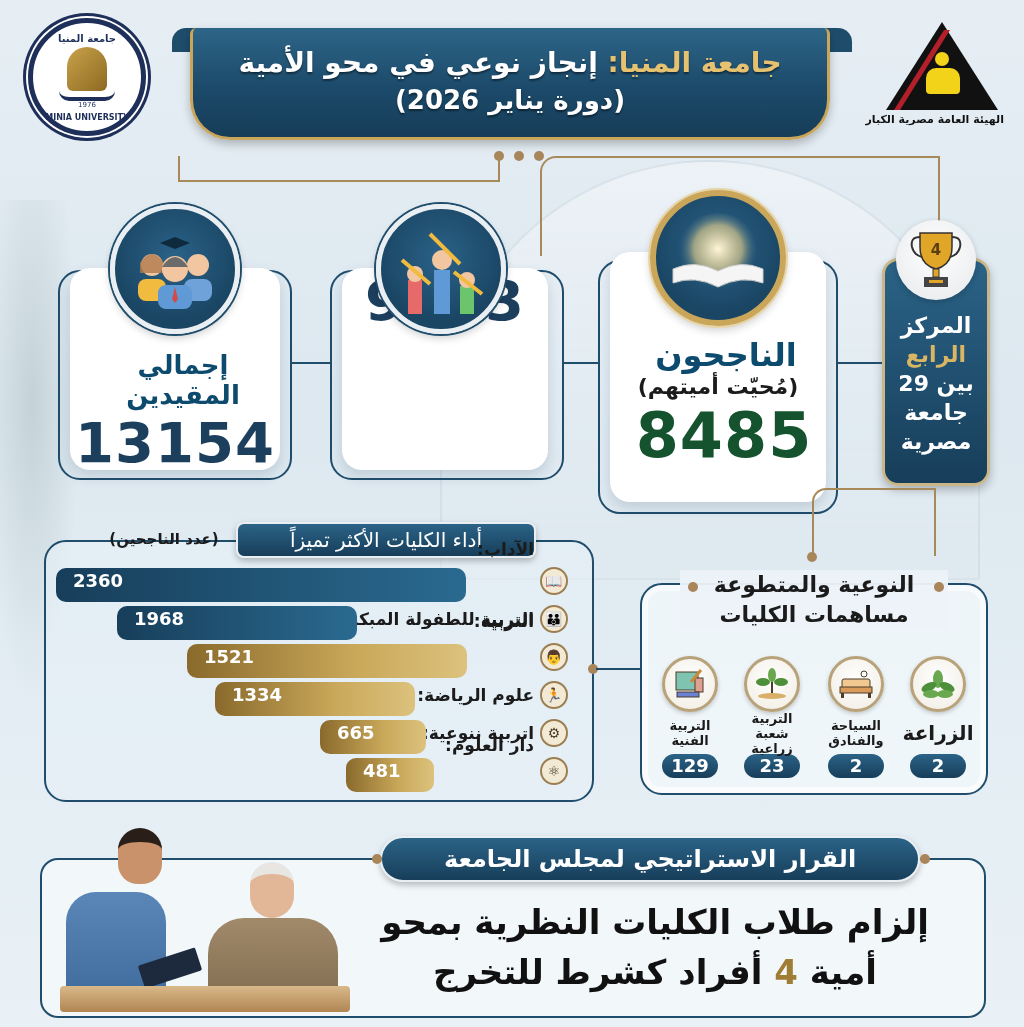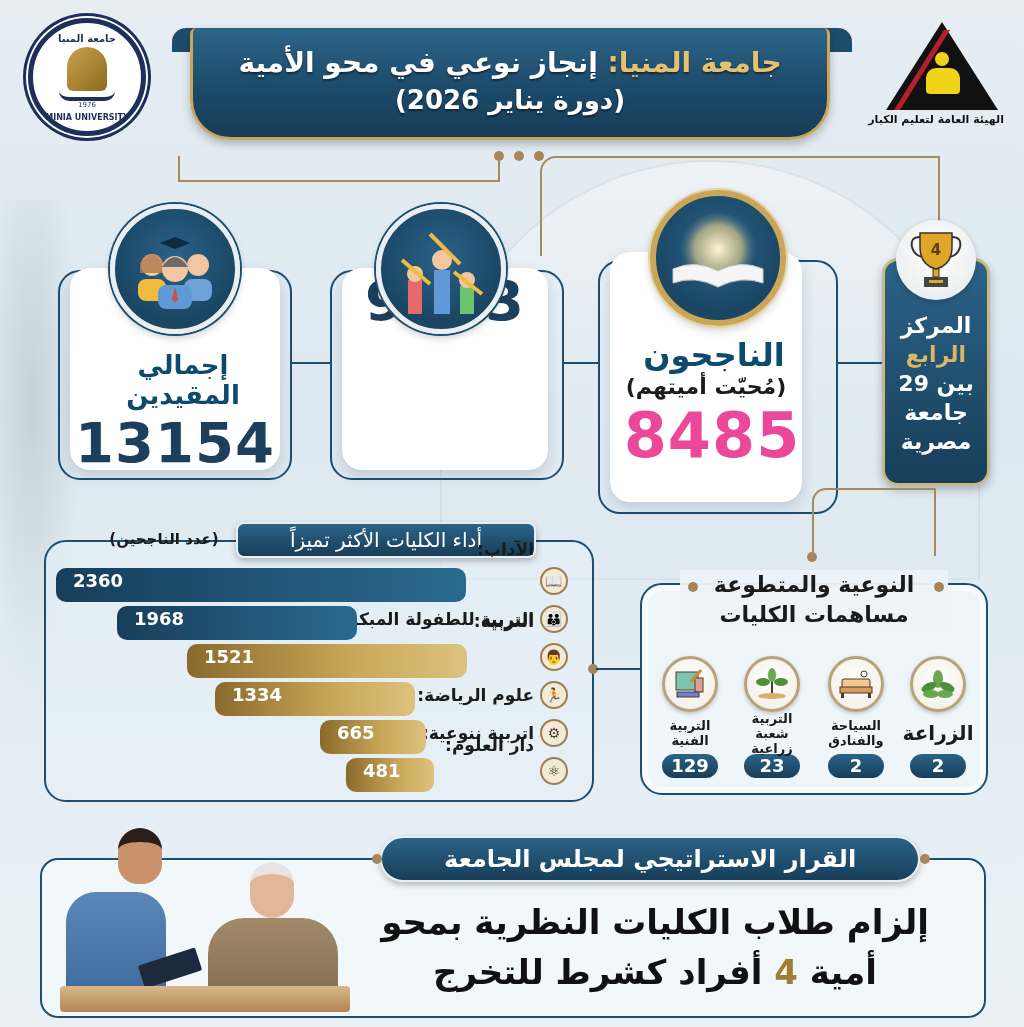--- a/index.html
+++ b/index.html
@@ -94,21 +94,21 @@
     border: 5px solid #e9eef2;
     box-shadow: 0 0 0 2px #1f4d6b, 0 4px 8px rgba(0,0,0,0.2);
     display: flex; align-items: center; justify-content: center;
   }
   .icon-circle.gold {
     border: 6px solid #c9a65a;
     box-shadow: 0 0 0 2px #e7d5a8, 0 4px 10px rgba(0,0,0,0.2);
   }
   .card .label { font-size: 26px; font-weight: bold; color: #0c4a6e; margin-left: 16px; }
   .card .num { font-size: 56px; font-weight: bold; color: #1d3f5e; font-family: "DejaVu Sans", sans-serif; letter-spacing: 1px; }
-  .card .num.gold { color: #ec4899; font-size: 62px; padding-left: 12px; }
+  .card .num.gold { color: #14532d; font-size: 62px; padding-left: 12px; }
   .card .sub { font-size: 22px; font-weight: bold; color: #1b1b1b; }
 
   
   .rank {
     position: absolute; left: 882px; top: 258px; width: 108px; height: 228px;
     background: linear-gradient(180deg, #2b6387, #173e5a);
     border-radius: 16px; border: 3px solid #c9b78a;
     box-shadow: 0 4px 10px rgba(0,0,0,0.25);
     text-align: center; padding-top: 50px;
   }
@@ -219,21 +219,21 @@
 </div>
 
 <div class="logo-adult">
   <div class="tri">
   </div>
   <div class="tri-red"></div>
   <div class="figure">
     <div class="hd"></div>
       <div class="bd"></div>
   </div>
-  <div class="caption">الهيئة العامة لتعليم الكبار</div>
+  <div class="caption">الهيئة العامة مصرية الكبار</div>
 </div>
 
 <div class="banner-fold-l"></div>
 <div class="banner-fold-r"></div>
 <div class="banner">
   <div class="line1"><span class="gold">جامعة المنيا:</span><span> إنجاز نوعي في محو الأمية</span></div>
   <div class="line2">(دورة يناير 2026)</div>
 </div>
 
 <div class="dot" style="left:494px;top:151px;"></div>
@@ -274,21 +274,21 @@
     <circle cx="19" cy="50" r="8" fill="#f2c6a0"></circle>
       <circle cx="46" cy="36" r="10" fill="#f2c6a0"></circle>
       <circle cx="71" cy="56" r="8" fill="#f2c6a0"></circle>
     <line x1="6" y1="36" x2="34" y2="60" stroke="#f0bb3e" stroke-width="4"></line>
     <line x1="34" y1="10" x2="64" y2="40" stroke="#f0bb3e" stroke-width="4"></line>
     <line x1="58" y1="48" x2="86" y2="70" stroke="#f0bb3e" stroke-width="4"></line>
   </svg>
 </div>
 
 <div class="card-frame" style="left:598px;top:260px;width:240px;height:254px;"></div>
-<div class="card" style="left:610px;top:252px;width:192px;height:250px;">
+<div class="card" style="left:610px;top:252px;width:216px;height:250px;">
   <div class="label" style="margin-top:84px;font-size:32px;">الناجحون</div>
   <div class="sub">(مُحيّت أميتهم)</div>
   <div class="num gold">8485</div>
 </div>
 <div class="icon-circle gold" style="left:650px;top:190px;width:136px;height:136px;">
   <svg width="110" height="90" viewBox="0 0 110 90">
     <defs>
         <radialGradient id="glow" cx="50%" cy="45%" r="50%">
           <stop offset="0%" stop-color="#fff6d8"></stop>
           <stop offset="60%" stop-color="#f3d68a" stop-opacity="0.6"></stop>

